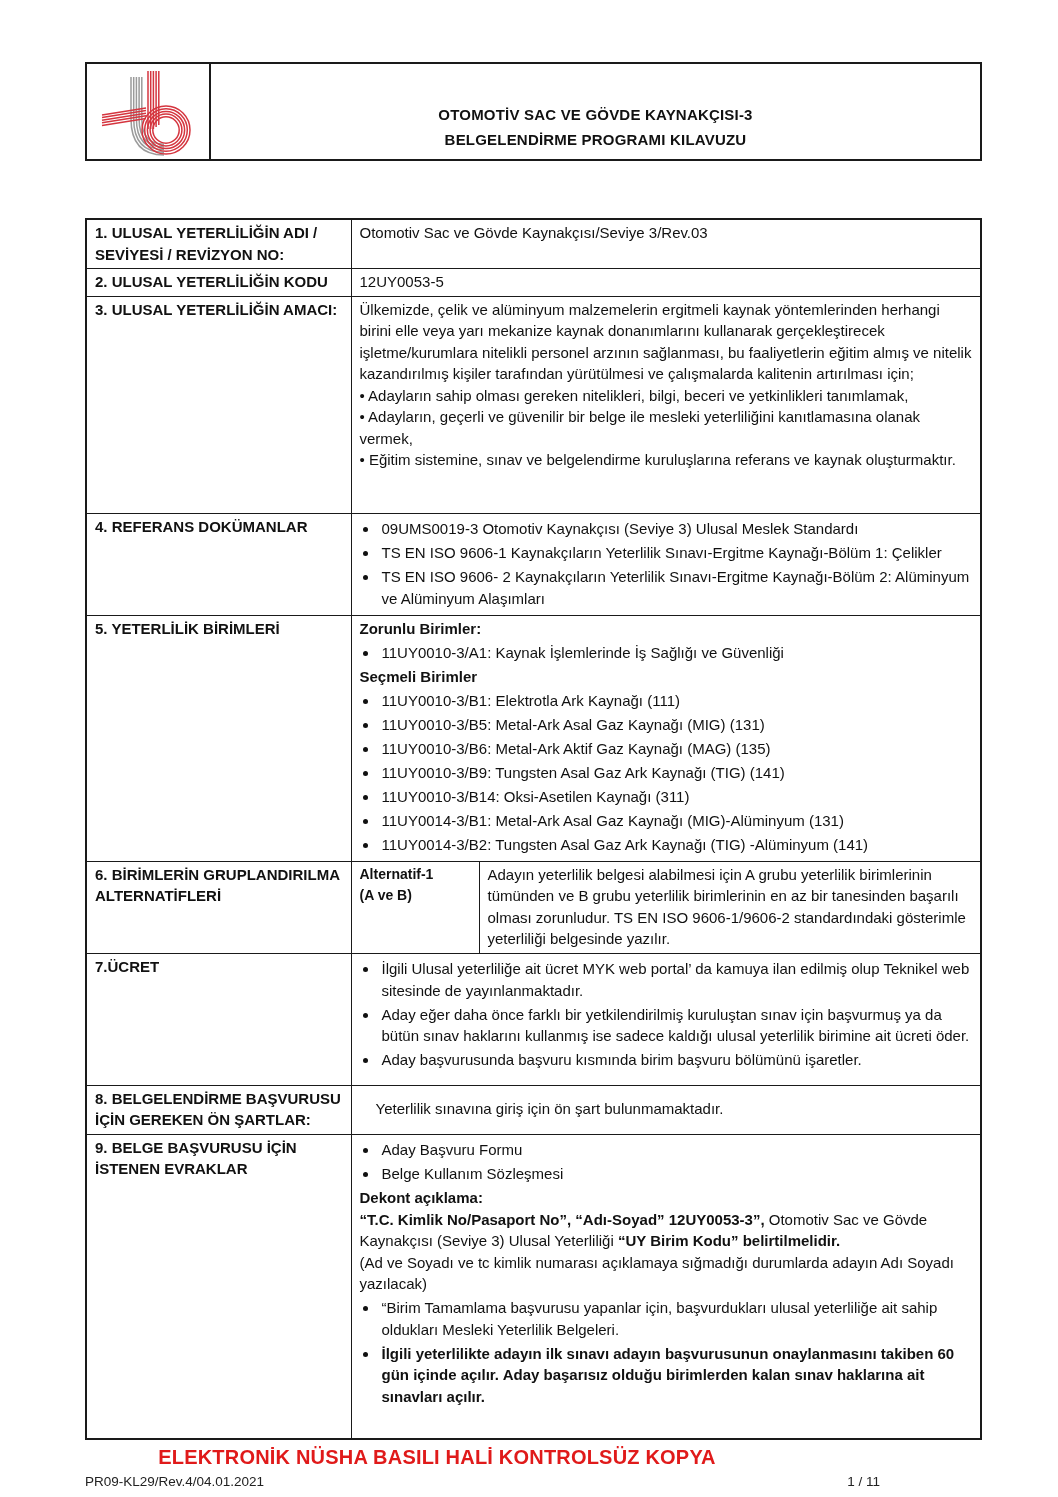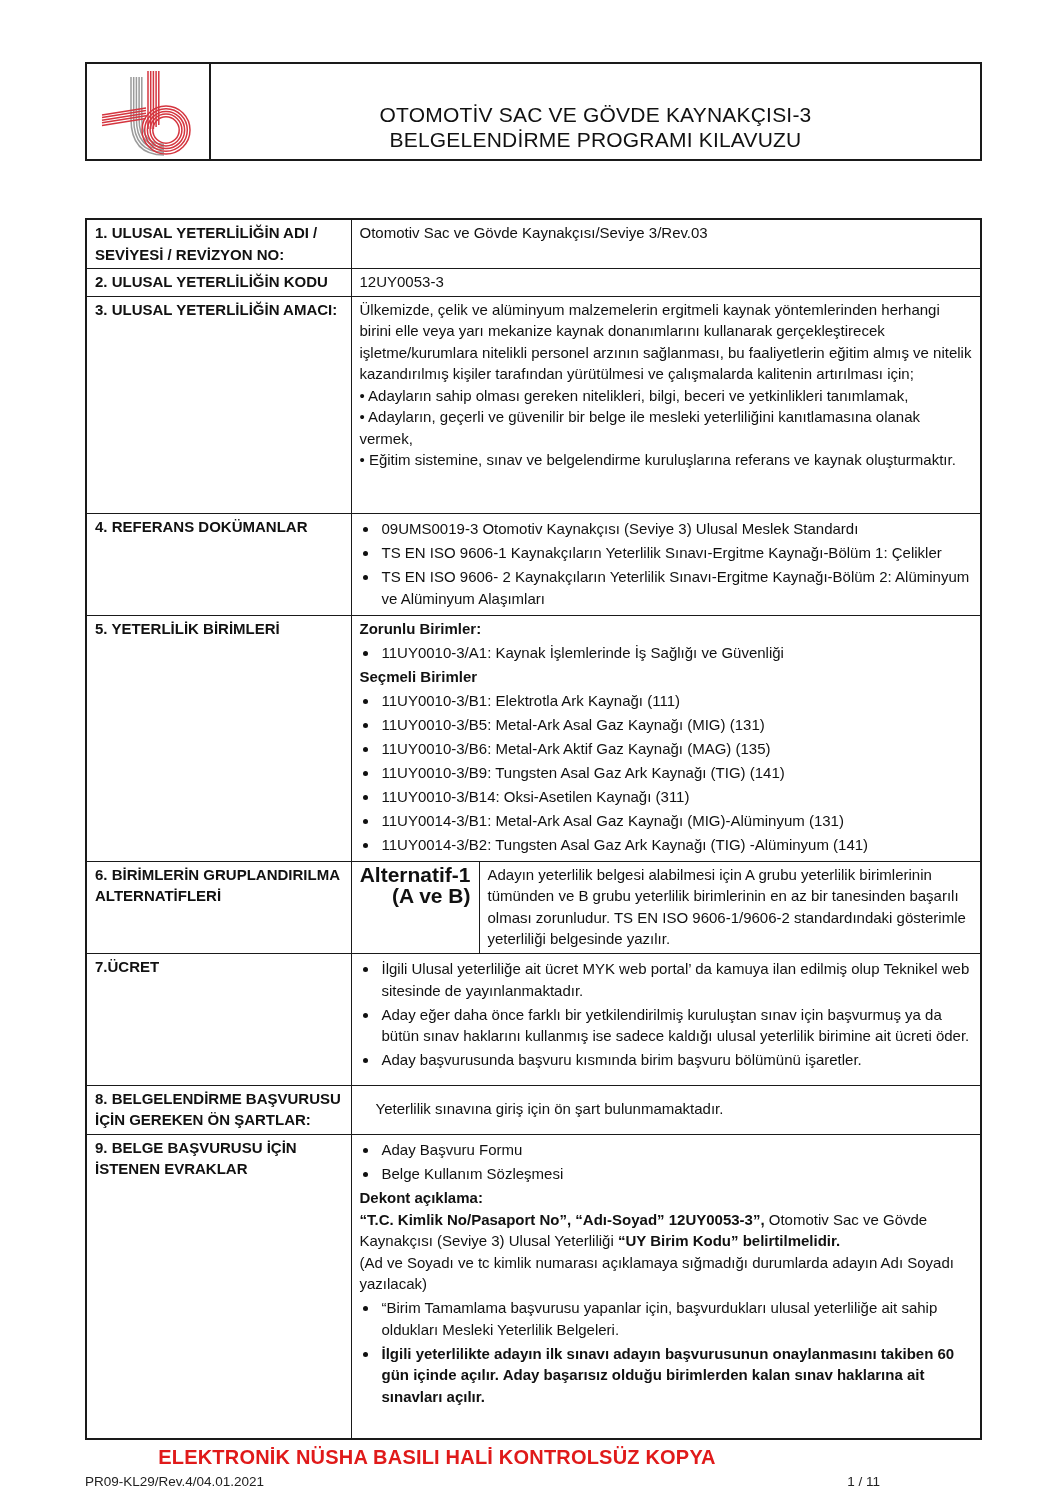--- a/index.html
+++ b/index.html
@@ -15,21 +15,21 @@
   }
   .logo-cell{
     width:122px;border-right:2px solid #1a1a1a;flex:0 0 auto;
     display:flex;align-items:flex-start;justify-content:center;padding-top:3px;
   }
   .title-cell{
     flex:1;display:flex;flex-direction:column;justify-content:flex-end;
     align-items:center;padding-bottom:8px;gap:2px;
   }
   .title-cell .t{
-    font-weight:normal;font-size:21px;line-height:23px;letter-spacing:.2px;
+    font-weight:bold;font-size:15px;line-height:23px;letter-spacing:.2px;
   }
   
   table.doc{
     position:absolute;left:85px;top:218px;width:895px;
     border-collapse:collapse;table-layout:fixed;
     font-size:15px;line-height:21.5px;
   }
   table.doc td{
     border:1px solid #1a1a1a;vertical-align:top;padding:2px 8px 3px 8px;
     word-wrap:break-word;
@@ -39,21 +39,21 @@
   td.label{font-weight:bold;padding-right:4px;}
   td.val{padding-left:11px;}
   tr.r1{height:44px;} tr.r2{height:24px;} tr.r3{height:217px;}
   tr.r4{height:91px;} tr.r5{height:224px;} tr.r6{height:90px;}
   tr.r7{height:132px;} tr.r8{height:47px;} tr.r9{height:305px;}
   .cellp{margin:0;}
   ul.bullets{margin:2px 0;padding-left:19px;}
   ul.bullets li{margin:2.5px 0;padding-left:3px;}
   .bold{font-weight:bold;}
   td.alt-cell{
-    text-align:right;vertical-align:middle;font-weight:bold;font-size:21px;
+    text-align:left;vertical-align:middle;font-weight:bold;font-size:14px;
   }
   .gap-top{margin-top:44px;}
   
   .footer-warning{
     position:absolute;left:0;top:1446px;width:874px;text-align:center;
     font-weight:bold;font-size:20px;letter-spacing:.2px;
   }
   .footer-meta{
     position:absolute;left:85px;top:1474px;width:895px;
     display:flex;justify-content:space-between;font-size:13.5px;color:#222;
@@ -109,21 +109,21 @@
     </colgroup>
 
   <tbody>
       <tr class="r1">
     <td class="label">1. ULUSAL YETERLİLİĞİN ADI / SEVİYESİ / REVİZYON NO:</td>
     <td class="val" colspan="2">Otomotiv Sac ve Gövde Kaynakçısı/Seviye 3/Rev.03</td>
   </tr>
 
   <tr class="r2">
     <td class="label">2. ULUSAL YETERLİLİĞİN KODU</td>
-    <td class="val" colspan="2">12UY0053-3</td>
+    <td class="val" colspan="2">12UY0053-5</td>
   </tr>
 
   <tr class="r3">
     <td class="label">3. ULUSAL YETERLİLİĞİN AMACI:</td>
     <td class="val" colspan="2">
       <p class="cellp">Ülkemizde, çelik ve alüminyum malzemelerin ergitmeli kaynak yöntemlerinden herhangi birini elle veya yarı mekanize kaynak donanımlarını kullanarak gerçekleştirecek işletme/kurumlara nitelikli personel arzının sağlanması, bu faaliyetlerin eğitim almış ve nitelik kazandırılmış kişiler tarafından yürütülmesi ve çalışmalarda kalitenin artırılması için;</p>
       <p class="cellp">• Adayların sahip olması gereken nitelikleri, bilgi, beceri ve yetkinlikleri tanımlamak,</p>
       <p class="cellp">• Adayların, geçerli ve güvenilir bir belge ile mesleki yeterliliğini kanıtlamasına olanak vermek,</p>
       <p class="cellp">• Eğitim sistemine, sınav ve belgelendirme kuruluşlarına referans ve kaynak oluşturmaktır.</p>
     </td>

